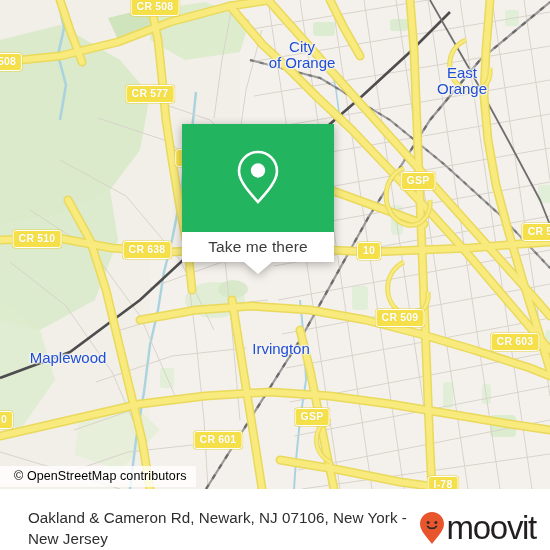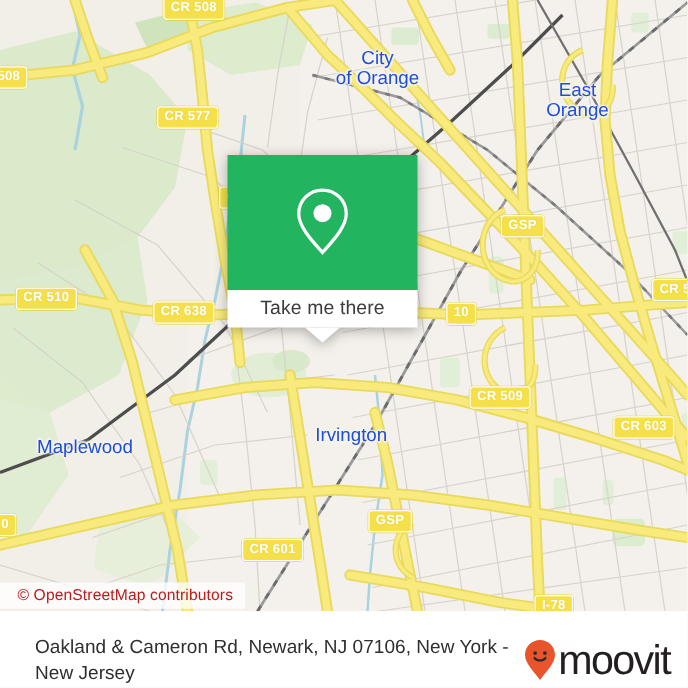--- a/index.html
+++ b/index.html
@@ -53,21 +53,21 @@
     z-index:5;
     pointer-events:none;
   }
 
   
   .attribution{
     position:absolute;left:0;top:466px;
     background:rgba(255,255,255,.80);
     padding:3px 9px 4px 14px;
     font-size:12.5px;
-    color:#b91c1c;
+    color:#000000;
     letter-spacing:.1px;
     z-index:20;
   }
 
   
   .popup{
     position:absolute;left:182px;top:124px;width:152px;
     z-index:30;
     filter:drop-shadow(0 2px 5px rgba(0,0,0,.30));
   }

